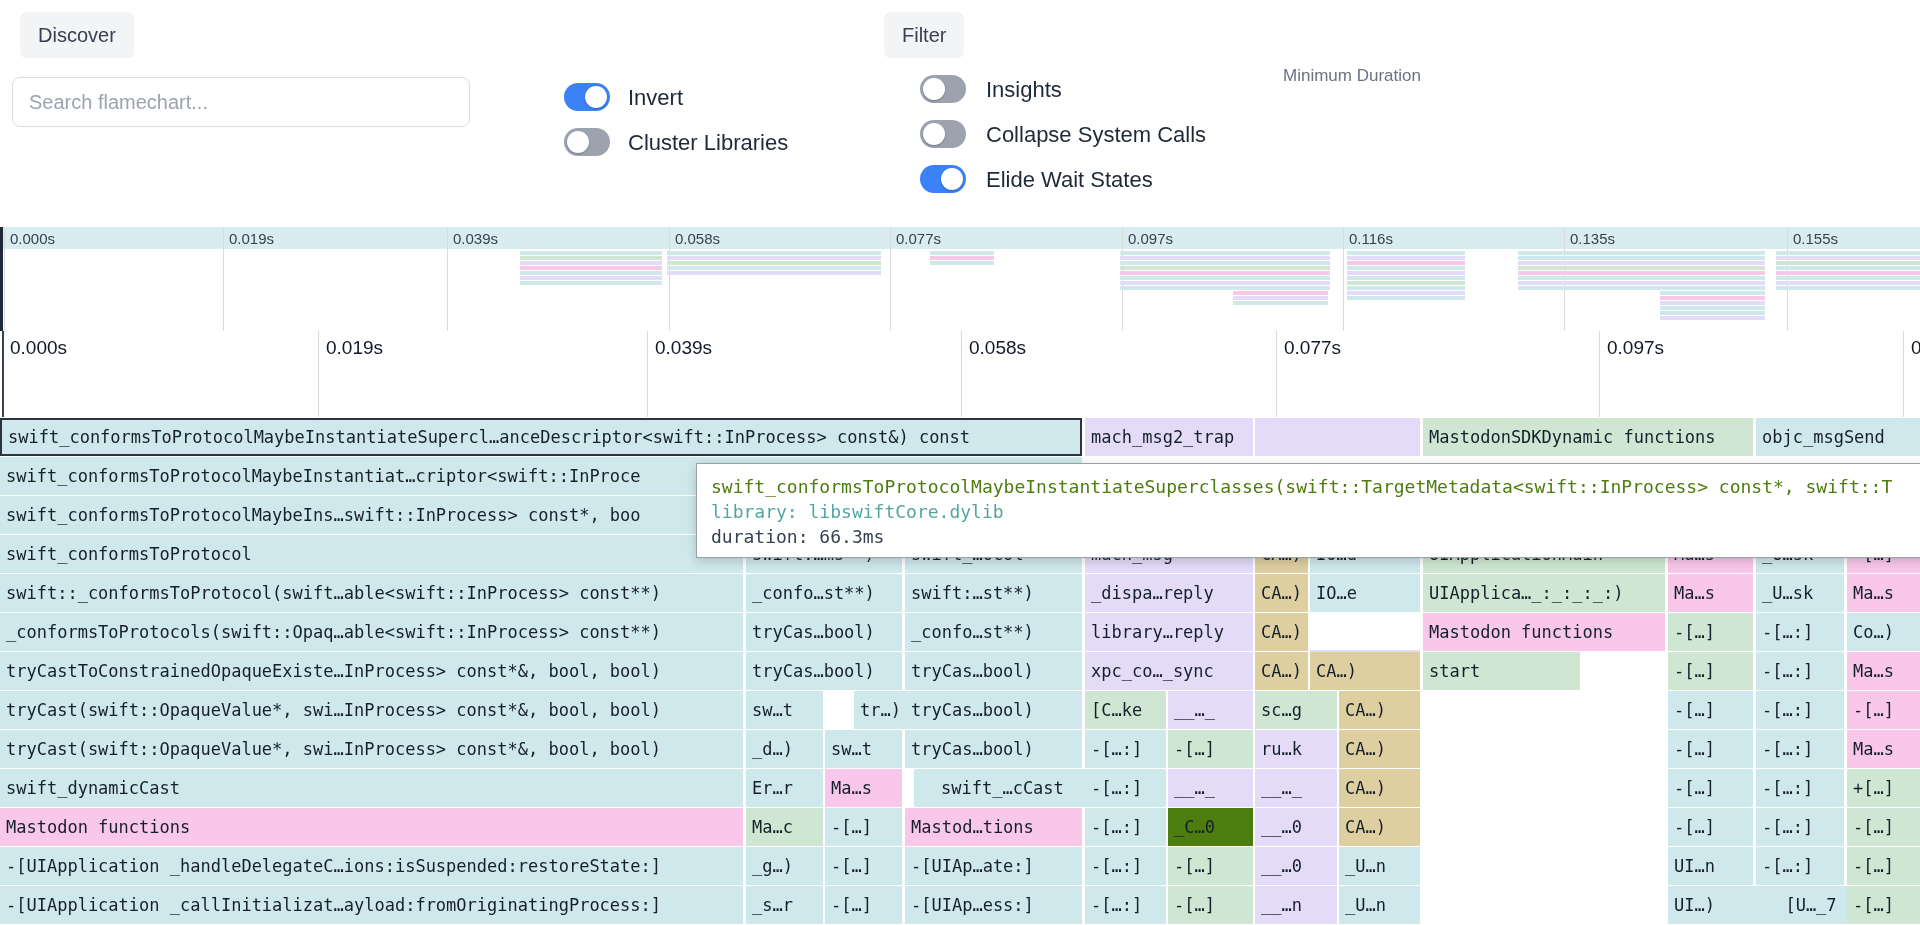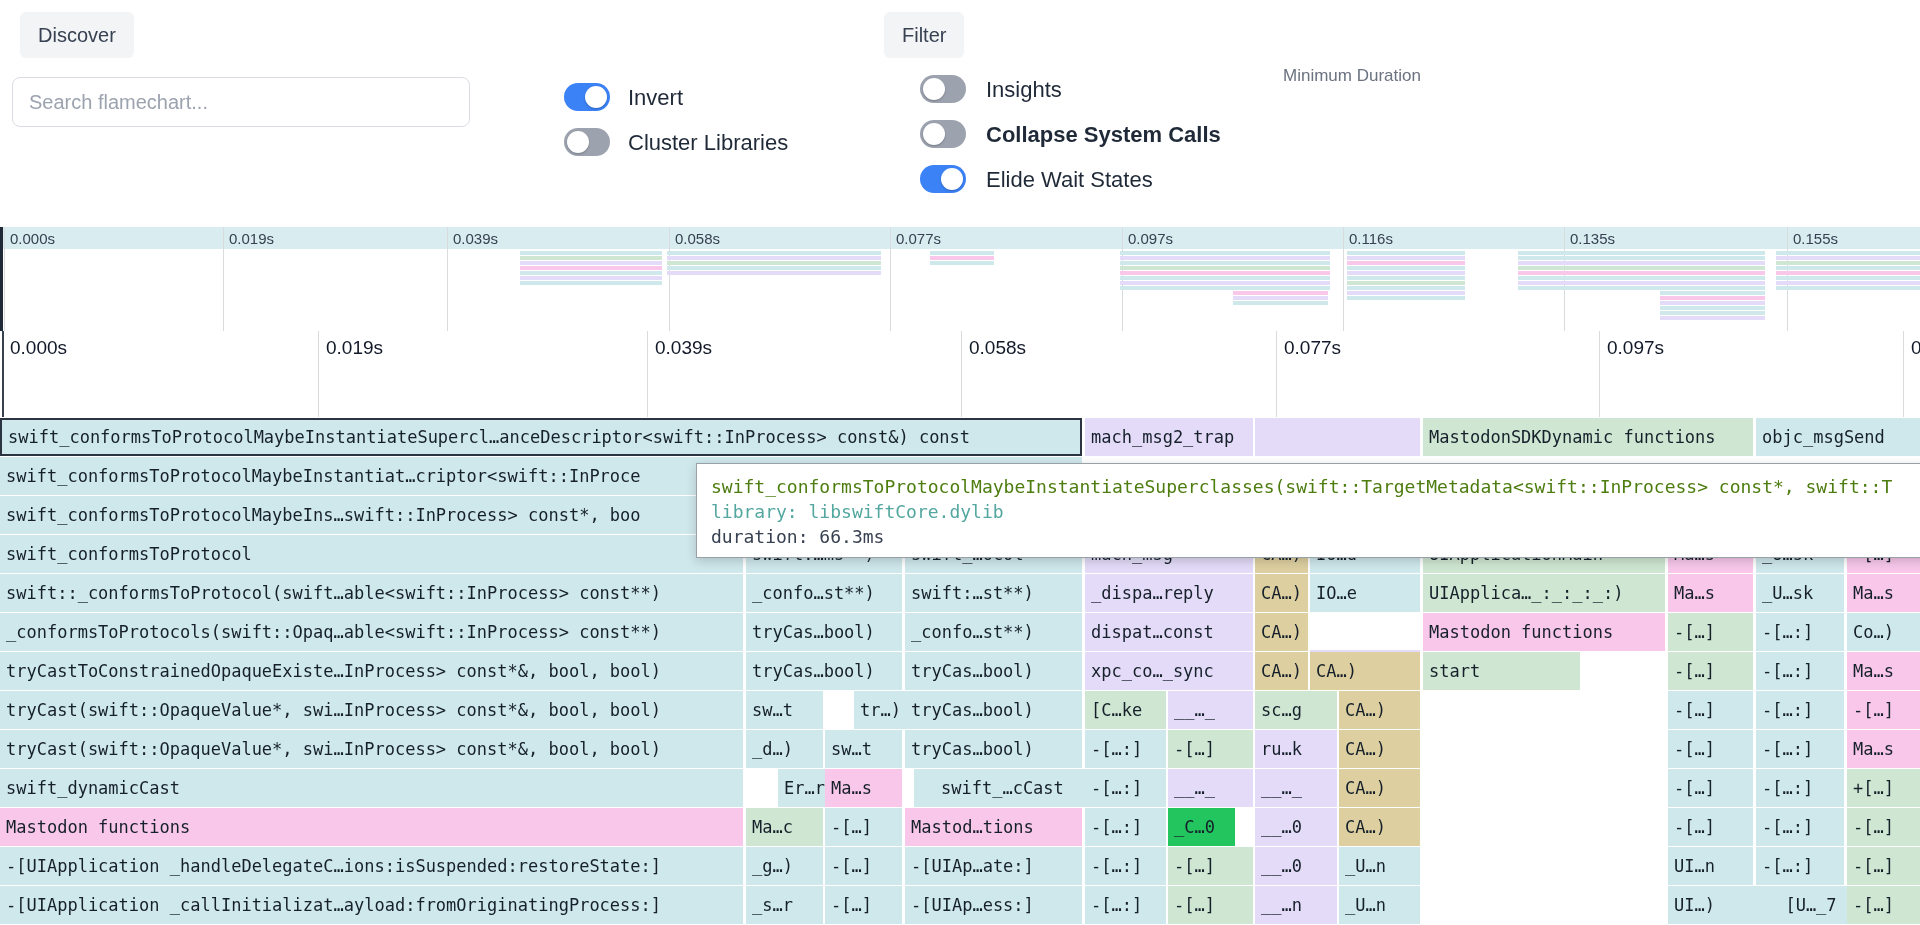--- a/index.html
+++ b/index.html
@@ -22,21 +22,21 @@
   .toggle{position:absolute;width:46px;height:28px;border-radius:14px;}
   .toggle .knob{position:absolute;top:3px;left:3px;width:22px;height:22px;border-radius:50%;background:#fff;
        box-shadow:0 1px 2px rgba(0,0,0,.25);}
   .toggle.on{background:var(--accent,#3b82f6);}
   .toggle.on .knob{left:21px;}
   .toggle.off{background:var(--toggle-off,#9ca3af);}
   .toggle-label{position:absolute;font-size:22px;color:#1f2937;white-space:nowrap;}
   #invert-toggle{left:564px;top:83px;}   #invert-label{left:628px;top:85px;}
   #cluster-toggle{left:564px;top:128px;} #cluster-label{left:628px;top:130px;}
   #insights-toggle{left:920px;top:75px;}  #insights-label{left:986px;top:77px;}
-  #collapse-toggle{left:920px;top:120px;} #collapse-label{left:986px;top:122px;font-weight:bold;}
+  #collapse-toggle{left:920px;top:120px;} #collapse-label{left:986px;top:122px;}
   #elide-toggle{left:920px;top:165px;}    #elide-label{left:986px;top:167px;}
 
   
   #minimap{position:absolute;left:0;top:227px;width:1920px;height:104px;}
   #minimap .band{position:absolute;left:0;top:0;width:100%;height:22px;background:var(--band,#d9edf0);}
   .mm-grid{position:absolute;top:0;width:1px;height:104px;background:#d8dcdf;}
   .mm-label{position:absolute;top:3px;font-size:15px;color:#374151;white-space:nowrap;}
   .mm-strip{position:absolute;height:4px;}
   .mm-marker{position:absolute;left:0;top:0;width:3px;height:104px;background:#1f2937;}
 
@@ -221,21 +221,21 @@
       <div class="cell" style="left: 1085px; width: 168px; top: 574px; background: rgb(227, 219, 248);">_dispa…reply</div>
       <div class="cell" style="left: 1255px; width: 53px; top: 574px; background: rgb(221, 207, 160);">CA…)</div>
       <div class="cell" style="left: 1310px; width: 110px; top: 574px; background: rgb(207, 232, 236);">IO…e</div>
       <div class="cell" style="left: 1423px; width: 242px; top: 574px; background: rgb(207, 231, 210);">UIApplica…_:_:_:_:)</div>
       <div class="cell" style="left: 1668px; width: 85px; top: 574px; background: rgb(248, 199, 234);">Ma…s</div>
       <div class="cell" style="left: 1756px; width: 88px; top: 574px; background: rgb(207, 232, 236);">_U…sk</div>
       <div class="cell" style="left: 1847px; width: 73px; top: 574px; background: rgb(248, 199, 234);">Ma…s</div>
       <div class="cell" style="left: 0px; width: 743px; top: 613px; background: rgb(207, 232, 236);">_conformsToProtocols(swift::Opaq…able&lt;swift::InProcess&gt; const**)</div>
       <div class="cell" style="left: 746px; width: 156px; top: 613px; background: rgb(207, 232, 236);">tryCas…bool)</div>
       <div class="cell" style="left: 905px; width: 177px; top: 613px; background: rgb(207, 232, 236);">_confo…st**)</div>
-      <div class="cell" style="left: 1085px; width: 168px; top: 613px; background: rgb(227, 219, 248);">dispat…const</div>
+      <div class="cell" style="left: 1085px; width: 168px; top: 613px; background: rgb(227, 219, 248);">library…reply</div>
       <div class="cell" style="left: 1255px; width: 53px; top: 613px; background: rgb(221, 207, 160);">CA…)</div>
       <div class="cell" style="left: 1310px; width: 110px; top: 613px; background: rgb(227, 219, 248); margin-top: 37px;">__…s</div>
       <div class="cell" style="left: 1423px; width: 242px; top: 613px; background: rgb(248, 199, 234);">Mastodon functions</div>
       <div class="cell" style="left: 1668px; width: 85px; top: 613px; background: rgb(207, 231, 210);">-[…]</div>
       <div class="cell" style="left: 1756px; width: 88px; top: 613px; background: rgb(207, 232, 236);">-[…:]</div>
       <div class="cell" style="left: 1847px; width: 73px; top: 613px; background: rgb(207, 232, 236);">Co…)</div>
       <div class="cell" style="left: 0px; width: 743px; top: 652px; background: rgb(207, 232, 236);">tryCastToConstrainedOpaqueExiste…InProcess&gt; const*&amp;, bool, bool)</div>
       <div class="cell" style="left: 746px; width: 156px; top: 652px; background: rgb(207, 232, 236);">tryCas…bool)</div>
       <div class="cell" style="left: 905px; width: 177px; top: 652px; background: rgb(207, 232, 236);">tryCas…bool)</div>
       <div class="cell" style="left: 1085px; width: 168px; top: 652px; background: rgb(227, 219, 248);">xpc_co…_sync</div>
@@ -261,36 +261,36 @@
       <div class="cell" style="left: 825px; width: 77px; top: 730px; background: rgb(207, 232, 236);">sw…t</div>
       <div class="cell" style="left: 905px; width: 177px; top: 730px; background: rgb(207, 232, 236);">tryCas…bool)</div>
       <div class="cell" style="left: 1085px; width: 81px; top: 730px; background: rgb(207, 232, 236);">-[…:]</div>
       <div class="cell" style="left: 1168px; width: 85px; top: 730px; background: rgb(207, 231, 210);">-[…]</div>
       <div class="cell" style="left: 1255px; width: 82px; top: 730px; background: rgb(227, 219, 248);">ru…k</div>
       <div class="cell" style="left: 1339px; width: 81px; top: 730px; background: rgb(221, 207, 160);">CA…)</div>
       <div class="cell" style="left: 1668px; width: 85px; top: 730px; background: rgb(207, 232, 236);">-[…]</div>
       <div class="cell" style="left: 1756px; width: 88px; top: 730px; background: rgb(207, 232, 236);">-[…:]</div>
       <div class="cell" style="left: 1847px; width: 73px; top: 730px; background: rgb(248, 199, 234);">Ma…s</div>
       <div class="cell" style="left: 0px; width: 743px; top: 769px; background: rgb(207, 232, 236);">swift_dynamicCast</div>
-      <div class="cell" style="left: 746px; width: 77px; top: 769px; background: rgb(207, 232, 236); margin-left: 32px;">Er…r</div>
+      <div class="cell" style="left: 746px; width: 77px; top: 769px; background: rgb(207, 232, 236);">Er…r</div>
       <div class="cell" style="left: 825px; width: 77px; top: 769px; background: rgb(248, 199, 234);">Ma…s</div>
       <div class="cell" style="left: 914px; width: 177px; top: 769px; background: rgb(207, 232, 236); padding-left: 27px;">swift_…cCast</div>
       <div class="cell" style="left: 1085px; width: 81px; top: 769px; background: rgb(207, 232, 236);">-[…:]</div>
       <div class="cell" style="left: 1168px; width: 85px; top: 769px; background: rgb(227, 219, 248);">__…_</div>
       <div class="cell" style="left: 1255px; width: 82px; top: 769px; background: rgb(227, 219, 248);">__…_</div>
       <div class="cell" style="left: 1339px; width: 81px; top: 769px; background: rgb(221, 207, 160);">CA…)</div>
       <div class="cell" style="left: 1668px; width: 85px; top: 769px; background: rgb(207, 232, 236);">-[…]</div>
       <div class="cell" style="left: 1756px; width: 88px; top: 769px; background: rgb(207, 232, 236);">-[…:]</div>
       <div class="cell" style="left: 1847px; width: 73px; top: 769px; background: rgb(207, 231, 210);">+[…]</div>
       <div class="cell" style="left: 0px; width: 743px; top: 808px; background: rgb(248, 199, 234);">Mastodon functions</div>
       <div class="cell" style="left: 746px; width: 77px; top: 808px; background: rgb(207, 231, 210);">Ma…c</div>
       <div class="cell" style="left: 825px; width: 77px; top: 808px; background: rgb(207, 232, 236);">-[…]</div>
       <div class="cell" style="left: 905px; width: 177px; top: 808px; background: rgb(248, 199, 234);">Mastod…tions</div>
       <div class="cell" style="left: 1085px; width: 81px; top: 808px; background: rgb(207, 232, 236);">-[…:]</div>
-      <div class="cell" style="left: 1168px; width: 67px; top: 808px; background: #22c55e;">_C…0</div>
+      <div class="cell" style="left: 1168px; width: 85px; top: 808px; background: #4d7c0f;">_C…0</div>
       <div class="cell" style="left: 1255px; width: 82px; top: 808px; background: rgb(227, 219, 248);">__…0</div>
       <div class="cell" style="left: 1339px; width: 81px; top: 808px; background: rgb(221, 207, 160);">CA…)</div>
       <div class="cell" style="left: 1668px; width: 85px; top: 808px; background: rgb(207, 232, 236);">-[…]</div>
       <div class="cell" style="left: 1756px; width: 88px; top: 808px; background: rgb(207, 232, 236);">-[…:]</div>
       <div class="cell" style="left: 1847px; width: 73px; top: 808px; background: rgb(207, 231, 210);">-[…]</div>
       <div class="cell" style="left: 0px; width: 743px; top: 847px; background: rgb(207, 232, 236);">-[UIApplication _handleDelegateC…ions:isSuspended:restoreState:]</div>
       <div class="cell" style="left: 746px; width: 77px; top: 847px; background: rgb(207, 232, 236);">_g…)</div>
       <div class="cell" style="left: 825px; width: 77px; top: 847px; background: rgb(207, 232, 236);">-[…]</div>
       <div class="cell" style="left: 905px; width: 177px; top: 847px; background: rgb(207, 232, 236);">-[UIAp…ate:]</div>
       <div class="cell" style="left: 1085px; width: 81px; top: 847px; background: rgb(207, 232, 236);">-[…:]</div>

